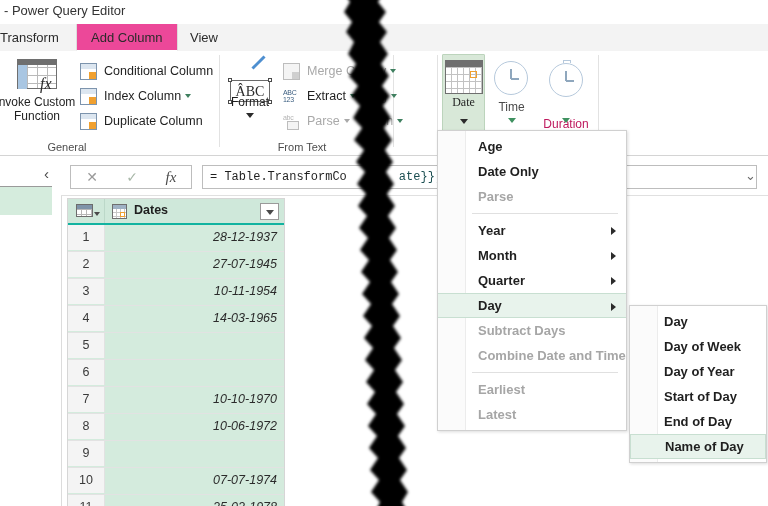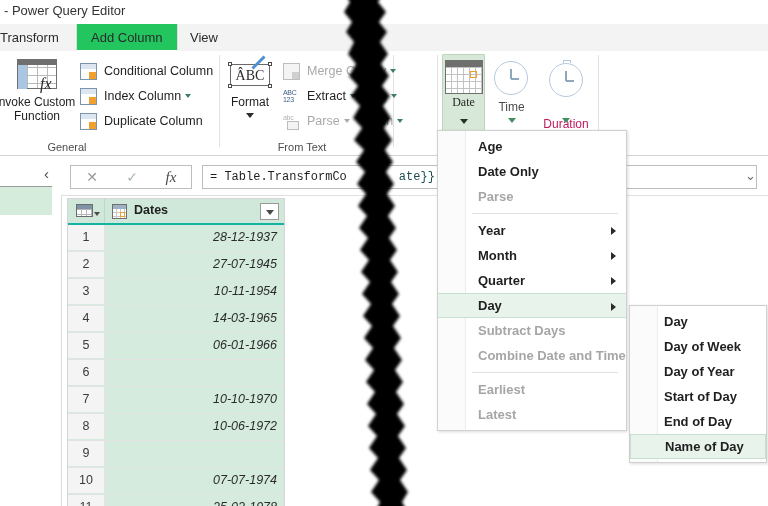--- a/index.html
+++ b/index.html
@@ -50,21 +50,21 @@
     top: 0;
     height: 27px;
     line-height: 27px;
     padding: 0 14px;
     font-size: 13px;
     color: #2b2b2b;
     white-space: nowrap;
     box-sizing: border-box;
   }
   .tab.active {
-    background: #22c55e;
+    background: #ec4899;
     border-left: 1px solid #dcdcdc;
     border-right: 1px solid #dcdcdc;
     border-bottom: 1px solid #ffffff;
   }
   .tab-transform { left: -14px; }
   .tab-addcolumn { left: 76px; }
   .tab-view      { left: 176px; }
 
   
   .ribbon {
@@ -190,20 +190,21 @@
   .bi-abc {
     width: 40px; height: 22px;
     border: 1px solid #6a6a6a;
     box-sizing: border-box;
     background: #ffffff;
     font-family: "Liberation Serif", serif;
     font-size: 14px;
     text-align: center;
     line-height: 21px;
     color: #2b2b2b;
+    margin-top: 16px;
   }
   .bi-abc .hdl {
     position: absolute;
     width: 4px; height: 4px;
     background: #ffffff;
     border: 1px solid #4a4a4a;
     box-sizing: border-box;
   }
   .bi-pen {
     position: absolute;
@@ -683,21 +684,20 @@
     <div class="grow">
       <span class="rn">3</span>
       <span class="val">10-11-1954</span>
     </div>
     <div class="grow">
       <span class="rn">4</span>
       <span class="val">14-03-1965</span>
     </div>
     <div class="grow">
       <span class="rn">5</span>
-      <span class="val">06-01-1966</span>
     </div>
     <div class="grow">
       <span class="rn">6</span>
     </div>
     <div class="grow">
       <span class="rn">7</span>
       <span class="val">10-10-1970</span>
     </div>
     <div class="grow">
       <span class="rn">8</span>

